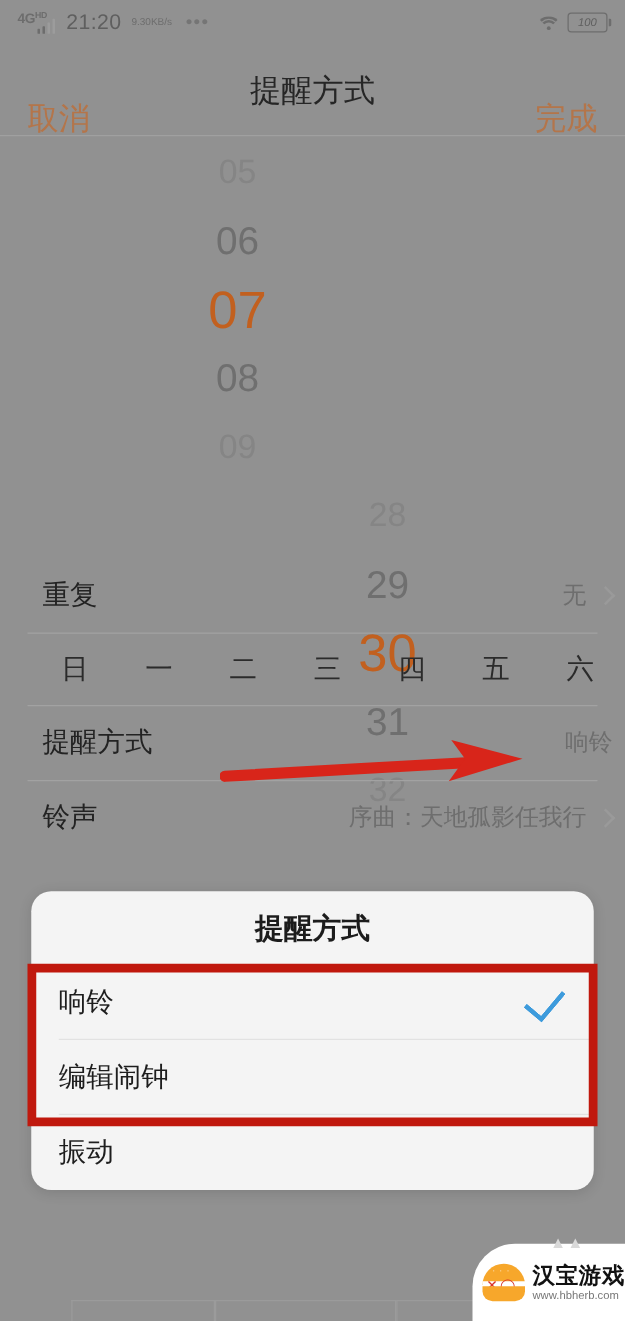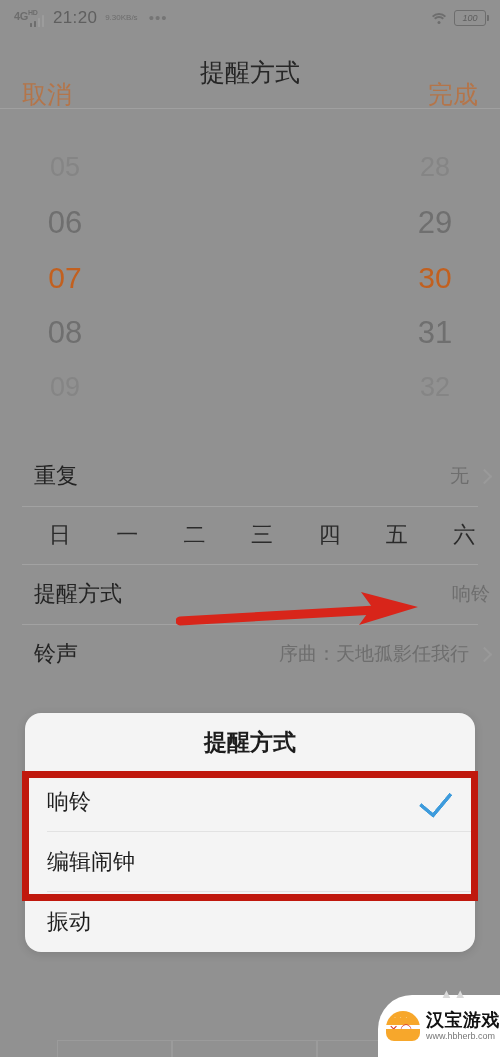--- a/index.html
+++ b/index.html
@@ -137,38 +137,39 @@
     width: 500px; height: 1px;
     background: #a0a0a0;
   }
 
   
   #time-picker {
     position: absolute;
     left: 0; top: 110px;
     width: 500px; height: 335px;
     display: flex;
+    flex-direction: column;
   }
   .wheel {
     flex: 1;
     display: flex;
     flex-direction: column;
     align-items: center;
     justify-content: center;
     gap: 0;
   }
   .wheel .cell {
     height: 55px;
     line-height: 55px;
     font-size: 31px;
     color: #6f6f6f;
     text-align: center;
   }
   .wheel .cell.faded { color: #858585; font-size: 27px; }
-  .wheel .cell.selected { color: #c2601f; font-size: 30px; }
+  .wheel .cell.selected { color: #c2601f; font-size: 42px; }
   .wheel-hours { padding-right: 120px; }
   .wheel-mins  { padding-left: 120px; }
 
   
   .row {
     position: absolute;
     left: 12px;
     width: 500px;
     box-sizing: border-box;
     padding: 0 22px;

